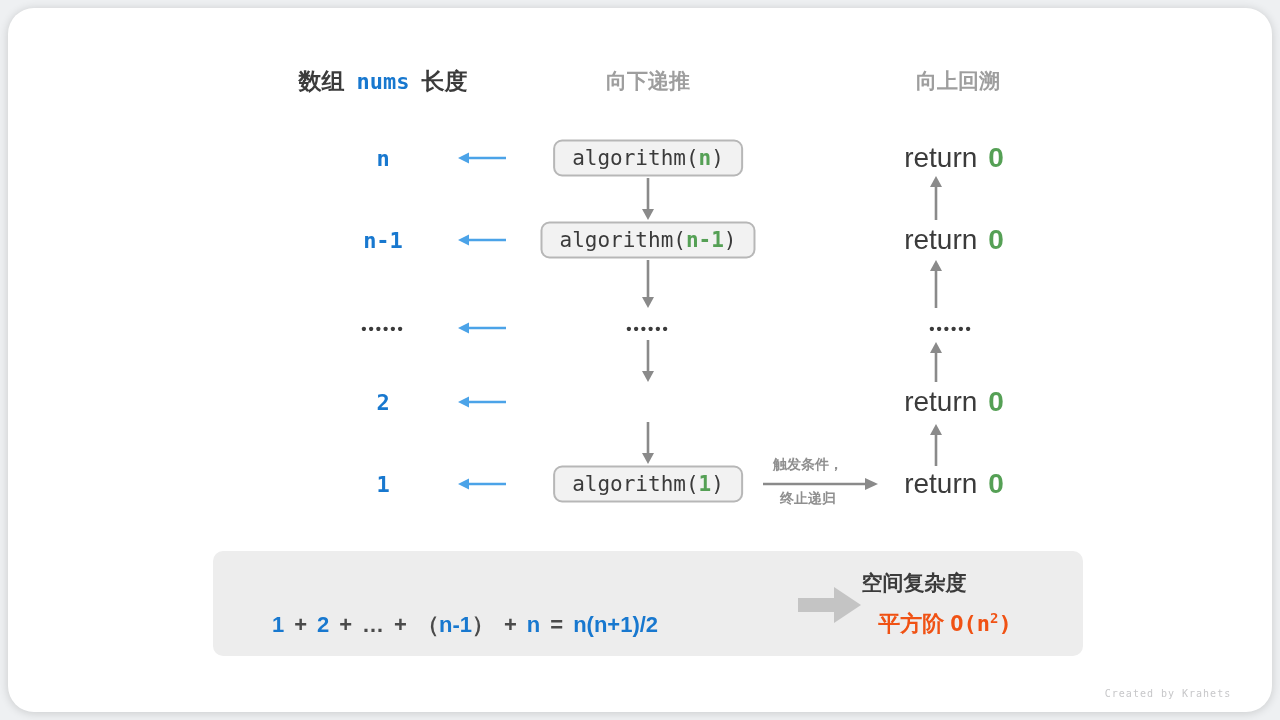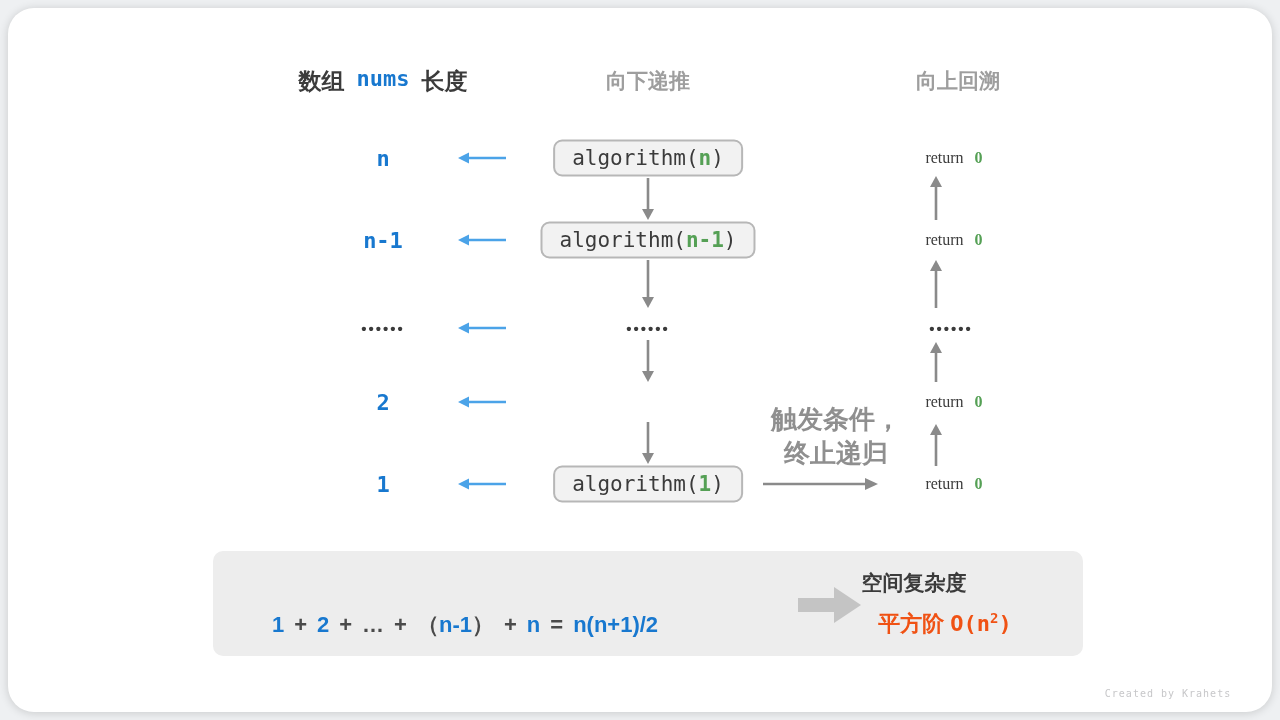--- a/index.html
+++ b/index.html
@@ -21,40 +21,40 @@
     overflow:hidden;
   }
   .card{
     position:absolute; left:8px; top:8px; width:1264px; height:704px;
     background:#ffffff; border-radius:26px;
     box-shadow:0 1px 10px rgba(0,0,0,.16);
   }
   .abs{position:absolute; transform:translate(-50%,-50%); white-space:nowrap;}
   .mono{font-family:"DejaVu Sans Mono","Liberation Mono",monospace;}
   
-  .hdr-left{left:375px; top:73px; font-size:23px; font-weight:bold; color:var(--dark); display:flex; gap:12px; }
+  .hdr-left{left:375px; top:73px; font-size:23px; font-weight:bold; color:var(--dark); display:flex; gap:12px; align-items:center;}
   .hdr-left .code{color:var(--blue); font-family:"DejaVu Sans Mono","Liberation Mono",monospace; font-weight:bold; font-size:22px;}
   .hdr-mid{left:640px; top:73px; font-size:21px; font-weight:bold; color:var(--hgray);}
   .hdr-right{left:950px; top:73px; font-size:21px; font-weight:bold; color:var(--hgray);}
   
   .r0{top:150px;} .r1{top:232px;} .r2{top:320px;} .r3{top:394px;} .r4{top:476px;}
   .c-label{left:375px;} .c-mid{left:640px;} .c-right{left:946px;}
   .rowlabel{font-family:"DejaVu Sans Mono","Liberation Mono",monospace; font-weight:bold; font-size:22px; color:var(--blue);}
   .larrow{left:474px; width:48px; height:14px;}
   .callbox{
     background:#f2f2f2; border:2px solid #b7b7b7; border-radius:9px;
     padding:4px 17px 5px; font-size:21px; color:var(--dark);
     font-family:"DejaVu Sans Mono","Liberation Mono",monospace;
   }
   .green{color:var(--green); font-weight:bold;}
-  .ret{font-family:Liberation Serif, serif; font-size:16px; color:var(--dark);text-align:center;}
+  .ret{font-family:Liberation Sans, sans-serif; font-size:28px; color:var(--dark);text-align:center;}
   .ret .green{margin-left:11px;}
   .dots{font-size:15px; font-weight:bold; letter-spacing:2px; color:var(--dark);}
   .varrow{position:absolute; transform:translateX(-50%);}
-  .trigger{left:828px; font-size:26px; font-weight:bold; color:#8f8f8f;}
+  .trigger{left:800px; font-size:14px; font-weight:bold; color:#8f8f8f;margin-top:46px;}
   
   .sumbox{position:absolute; left:205px; top:543px; width:870px; height:105px; background:#ededed; border-radius:10px;}
   .sum-line1{left:457px; top:576px; font-size:21px; color:var(--opgray);}
   .sum-formula{left:457px; top:617px; font-size:22px; font-weight:bold; color:var(--opgray); display:flex; align-items:center;}
   .sum-formula span{margin:0 5px;}
   .f-blue{color:var(--blue);}
   .res-title{left:906px; top:575px; font-size:21px; font-weight:bold; color:var(--dark);}
   .res-value{left:937px; top:616px; font-size:22px; font-weight:bold; color:var(--orange);}
   .res-value .mono{font-weight:bold; font-size:22px;}
   .res-value sup{font-size:14px;}

